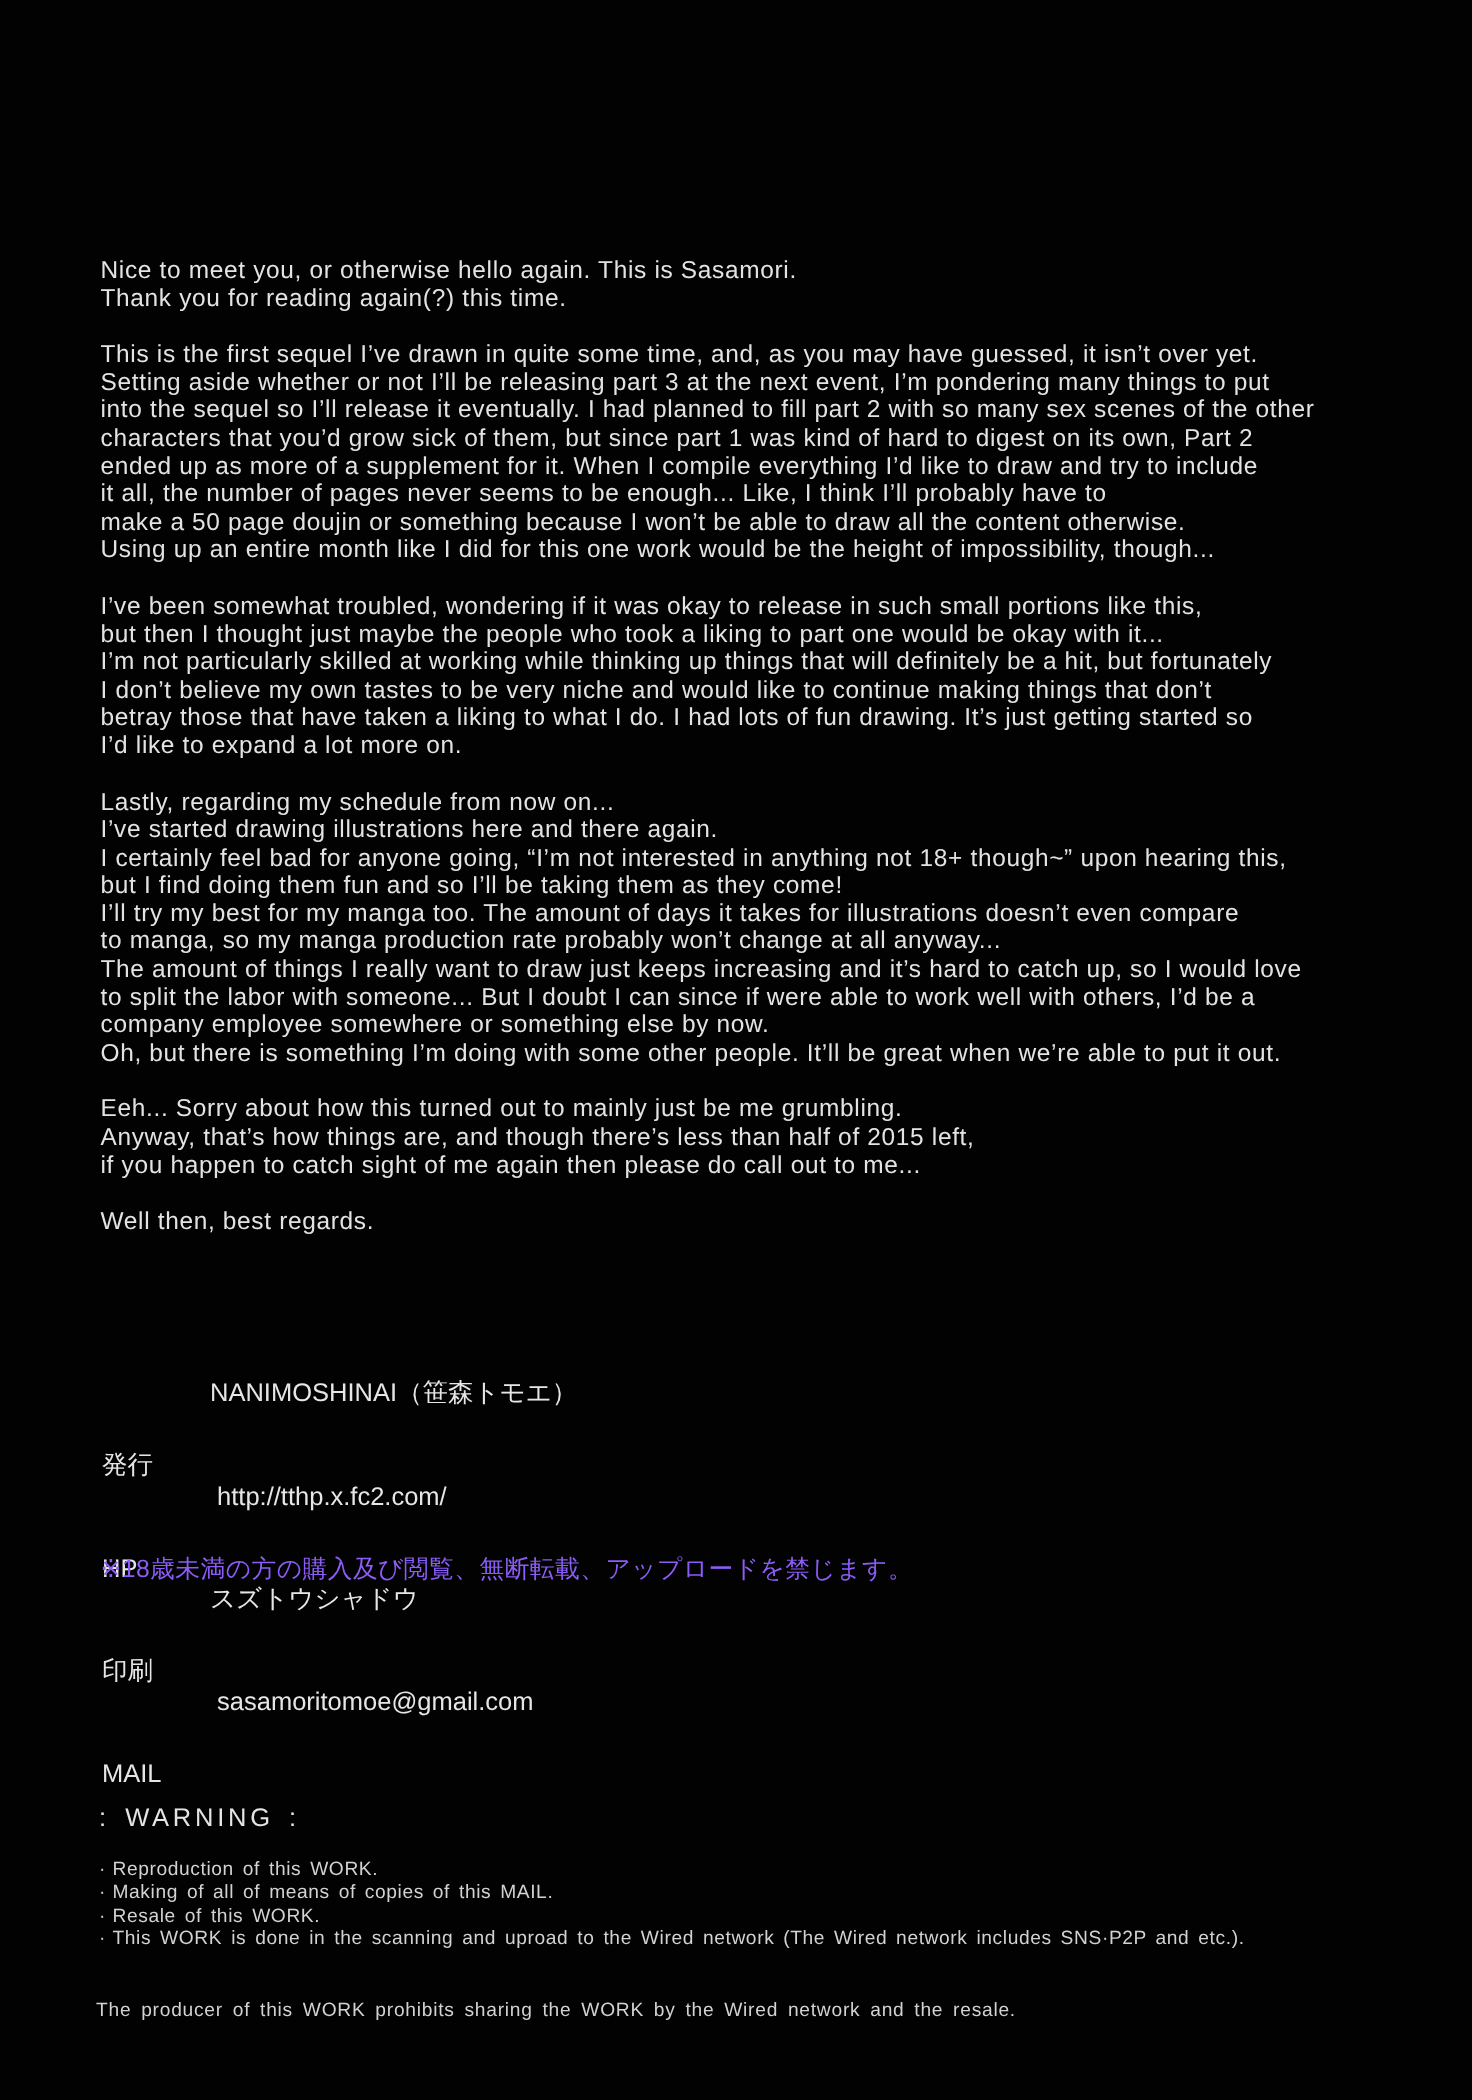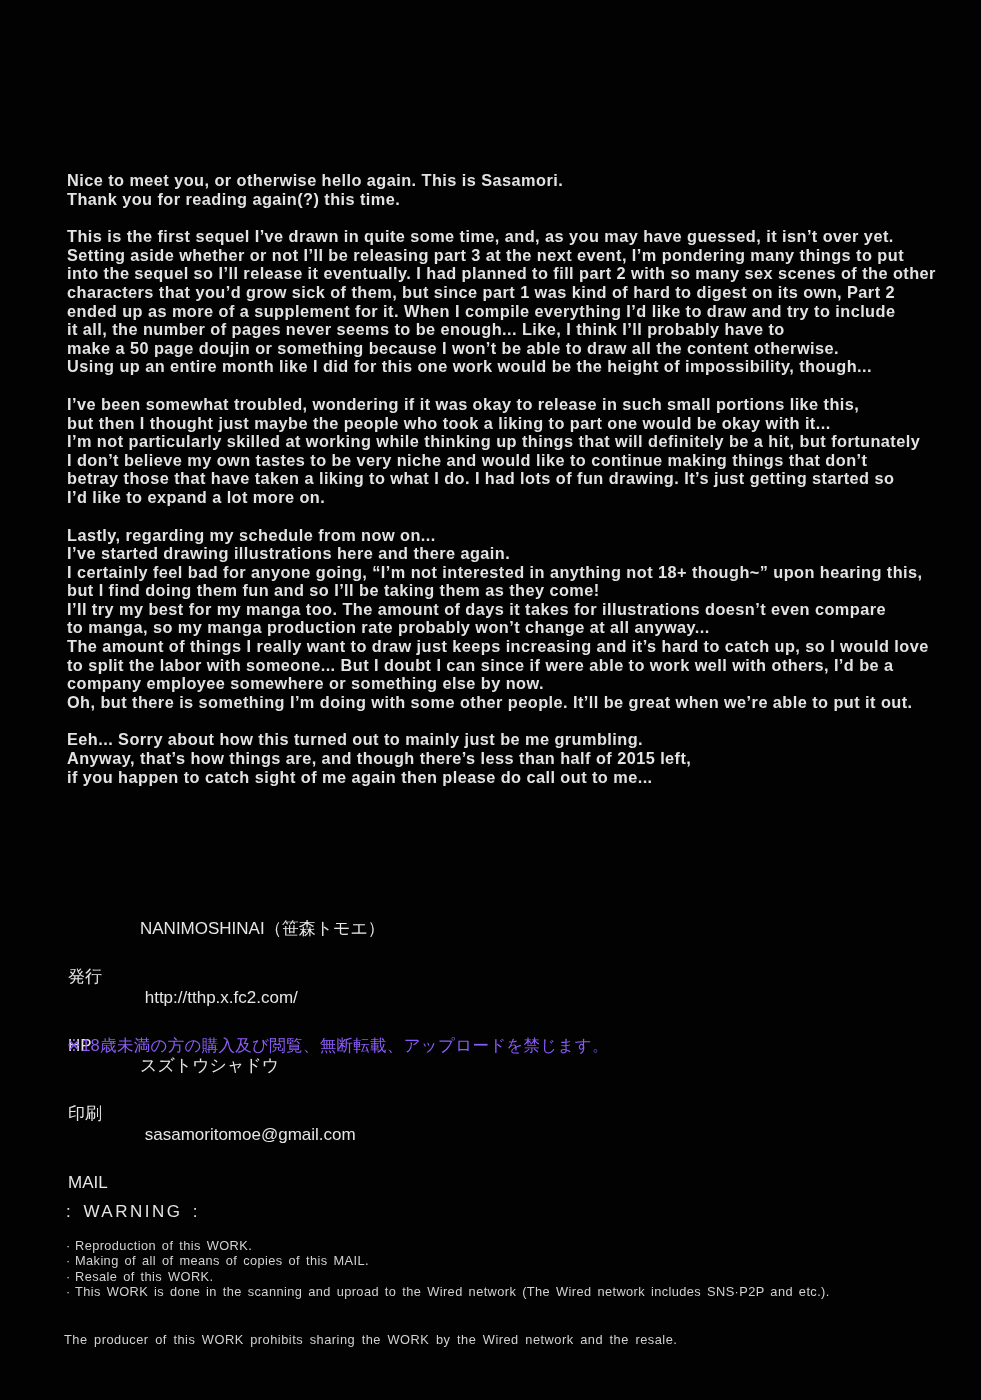--- a/index.html
+++ b/index.html
@@ -26,21 +26,20 @@
     top: 171px;
     width: 880px;
     color: #e3e3e3;
     font-size: 16.3px;
     line-height: 18.6px;
     letter-spacing: 0.45px;
   }
   .afterword p {
     margin: 0 0 19px 0;
     white-space: pre-line;
-    font-weight: bold;
   }
   
   .colophon {
     position: absolute;
     left: 68px;
     top: 919px;
     color: #e6e6e6;
     font-size: 17px;
     line-height: 20.6px;
   }
@@ -120,20 +119,21 @@
 but I find doing them fun and so I’ll be taking them as they come!
 I’ll try my best for my manga too. The amount of days it takes for illustrations doesn’t even compare
 to manga, so my manga production rate probably won’t change at all anyway...
 The amount of things I really want to draw just keeps increasing and it’s hard to catch up, so I would love
 to split the labor with someone... But I doubt I can since if were able to work well with others, I’d be a
 company employee somewhere or something else by now.
 Oh, but there is something I’m doing with some other people. It’ll be great when we’re able to put it out.</p>
     <p>Eeh... Sorry about how this turned out to mainly just be me grumbling.
 Anyway, that’s how things are, and though there’s less than half of 2015 left,
 if you happen to catch sight of me again then please do call out to me...</p>
+    <p>Well then, best regards.</p>
   </section>
 
   <section class="colophon">
     <div class="row">
       <span class="label">発行</span>
       <span class="value">NANIMOSHINAI（笹森トモエ）</span>
     </div>
     <div class="row">
       <span class="label">HP</span>
       <span class="value"> http://tthp.x.fc2.com/</span>

